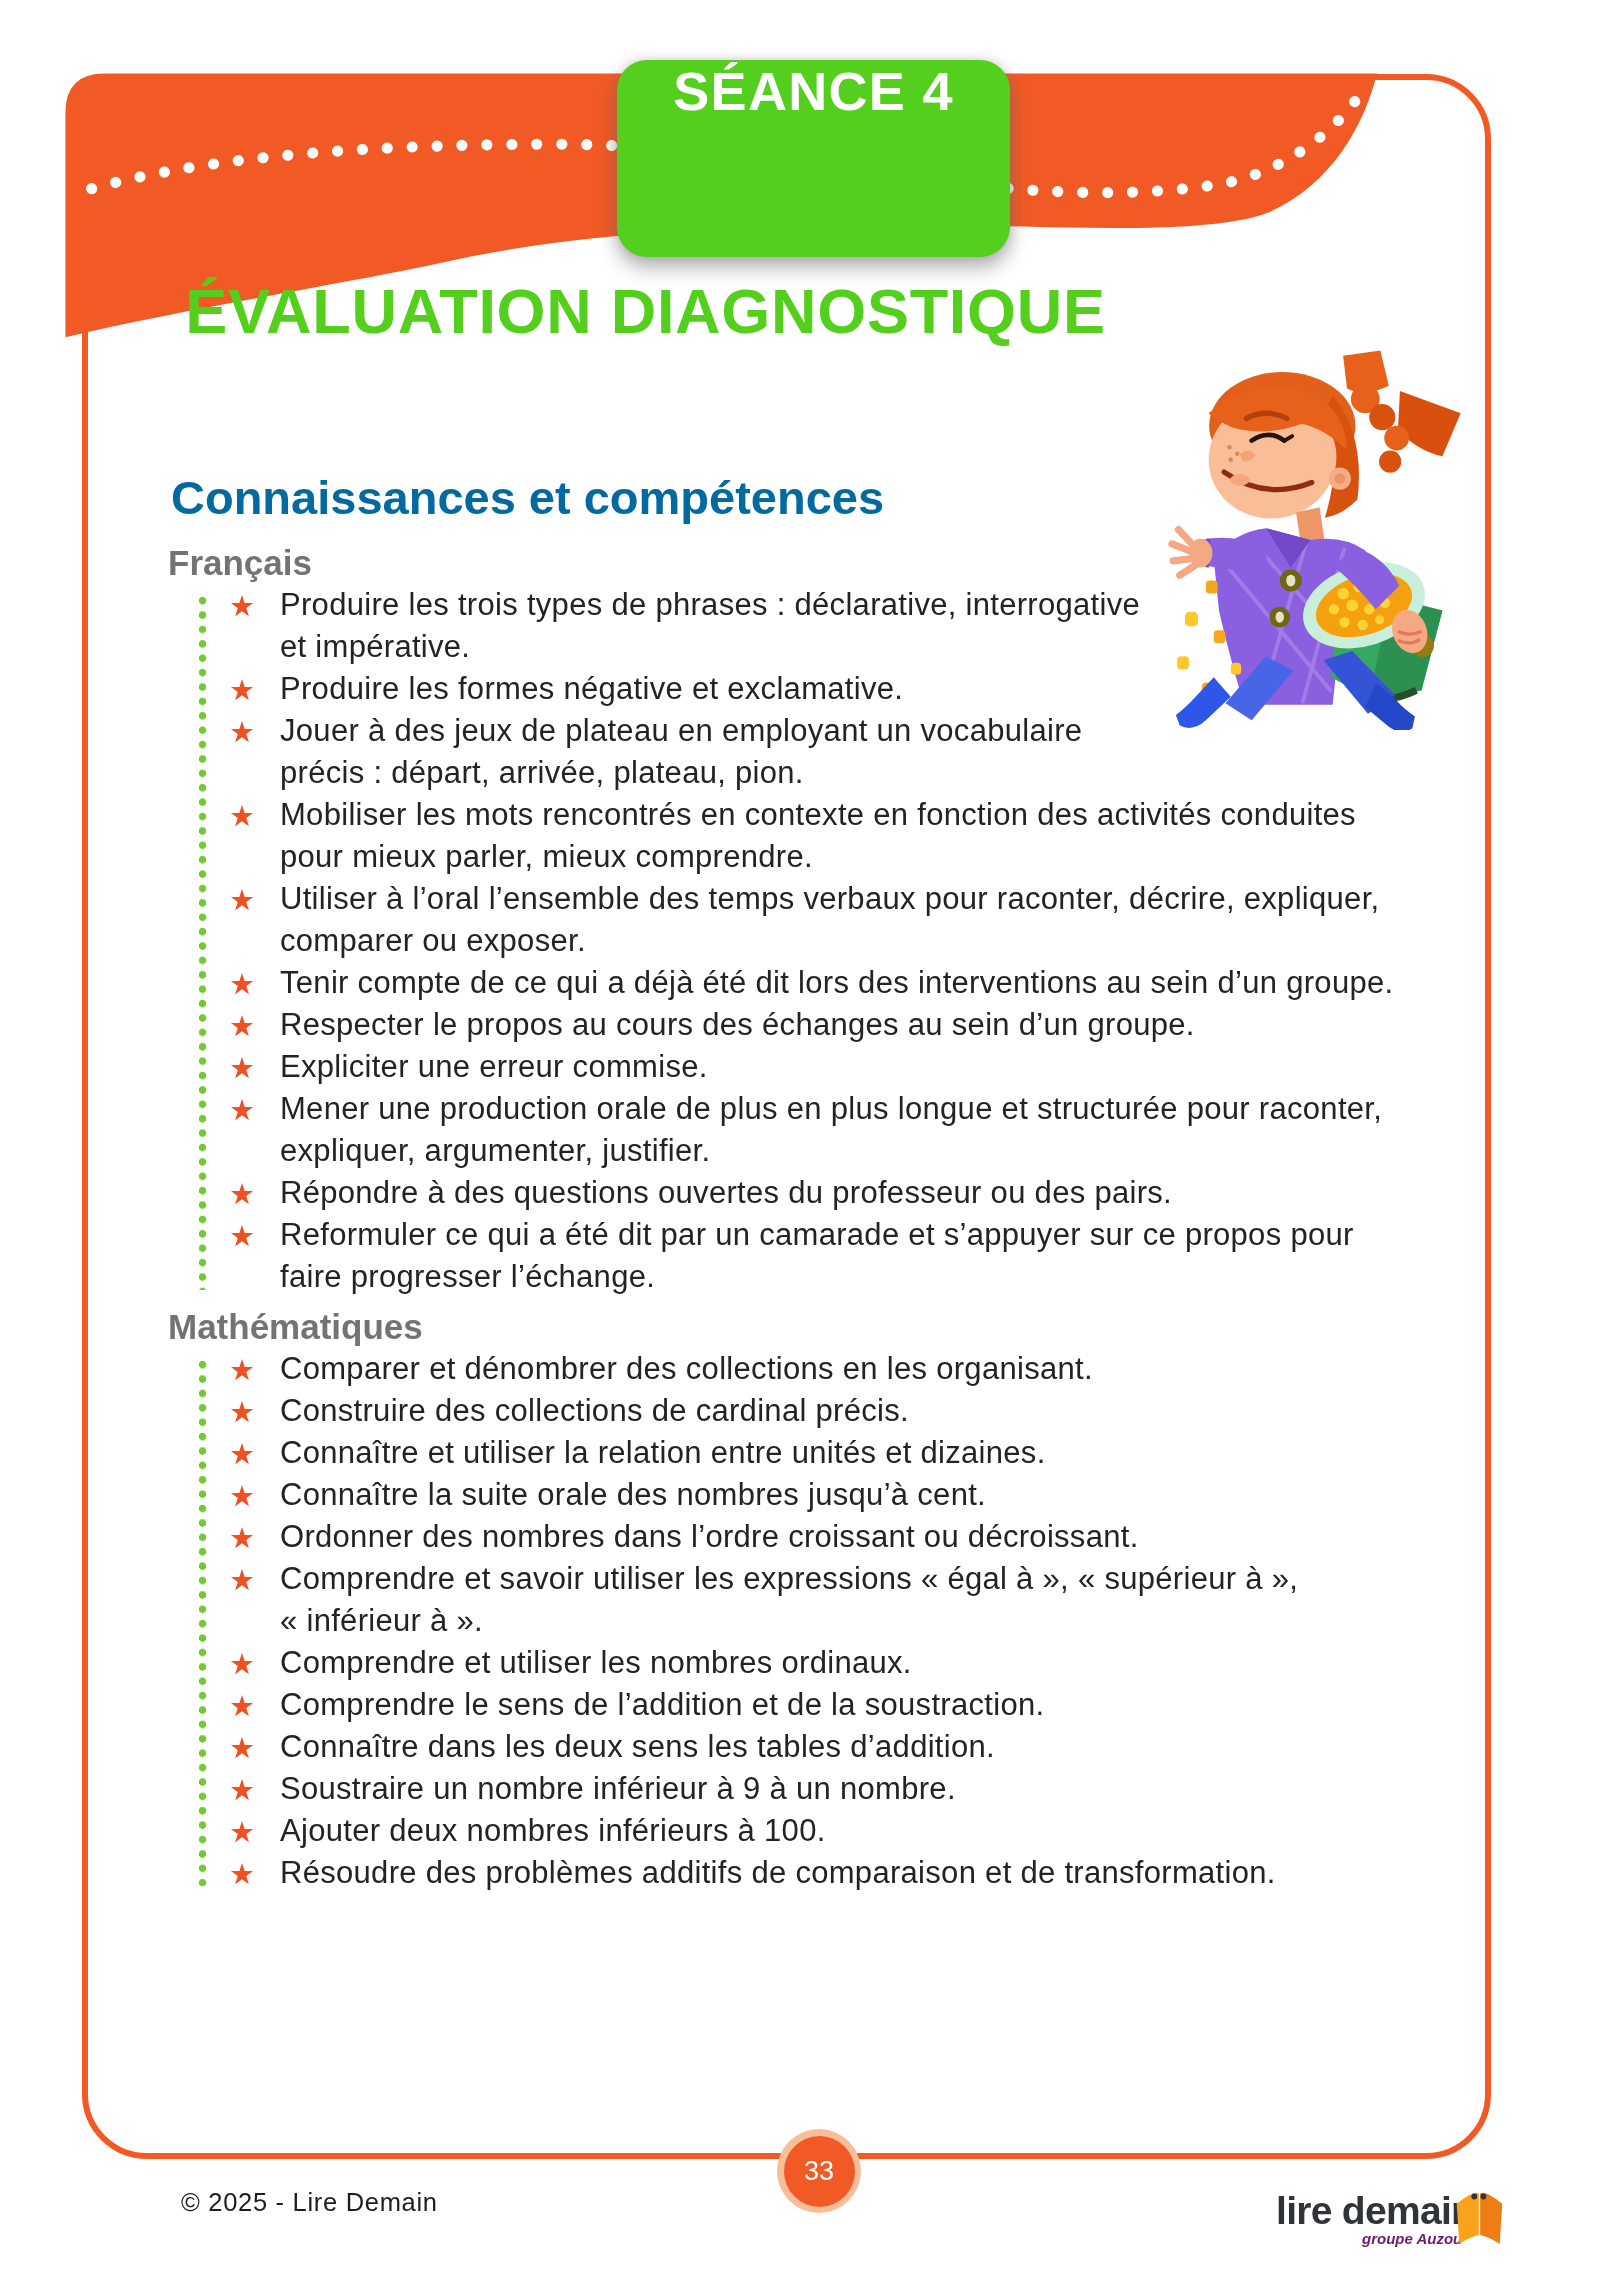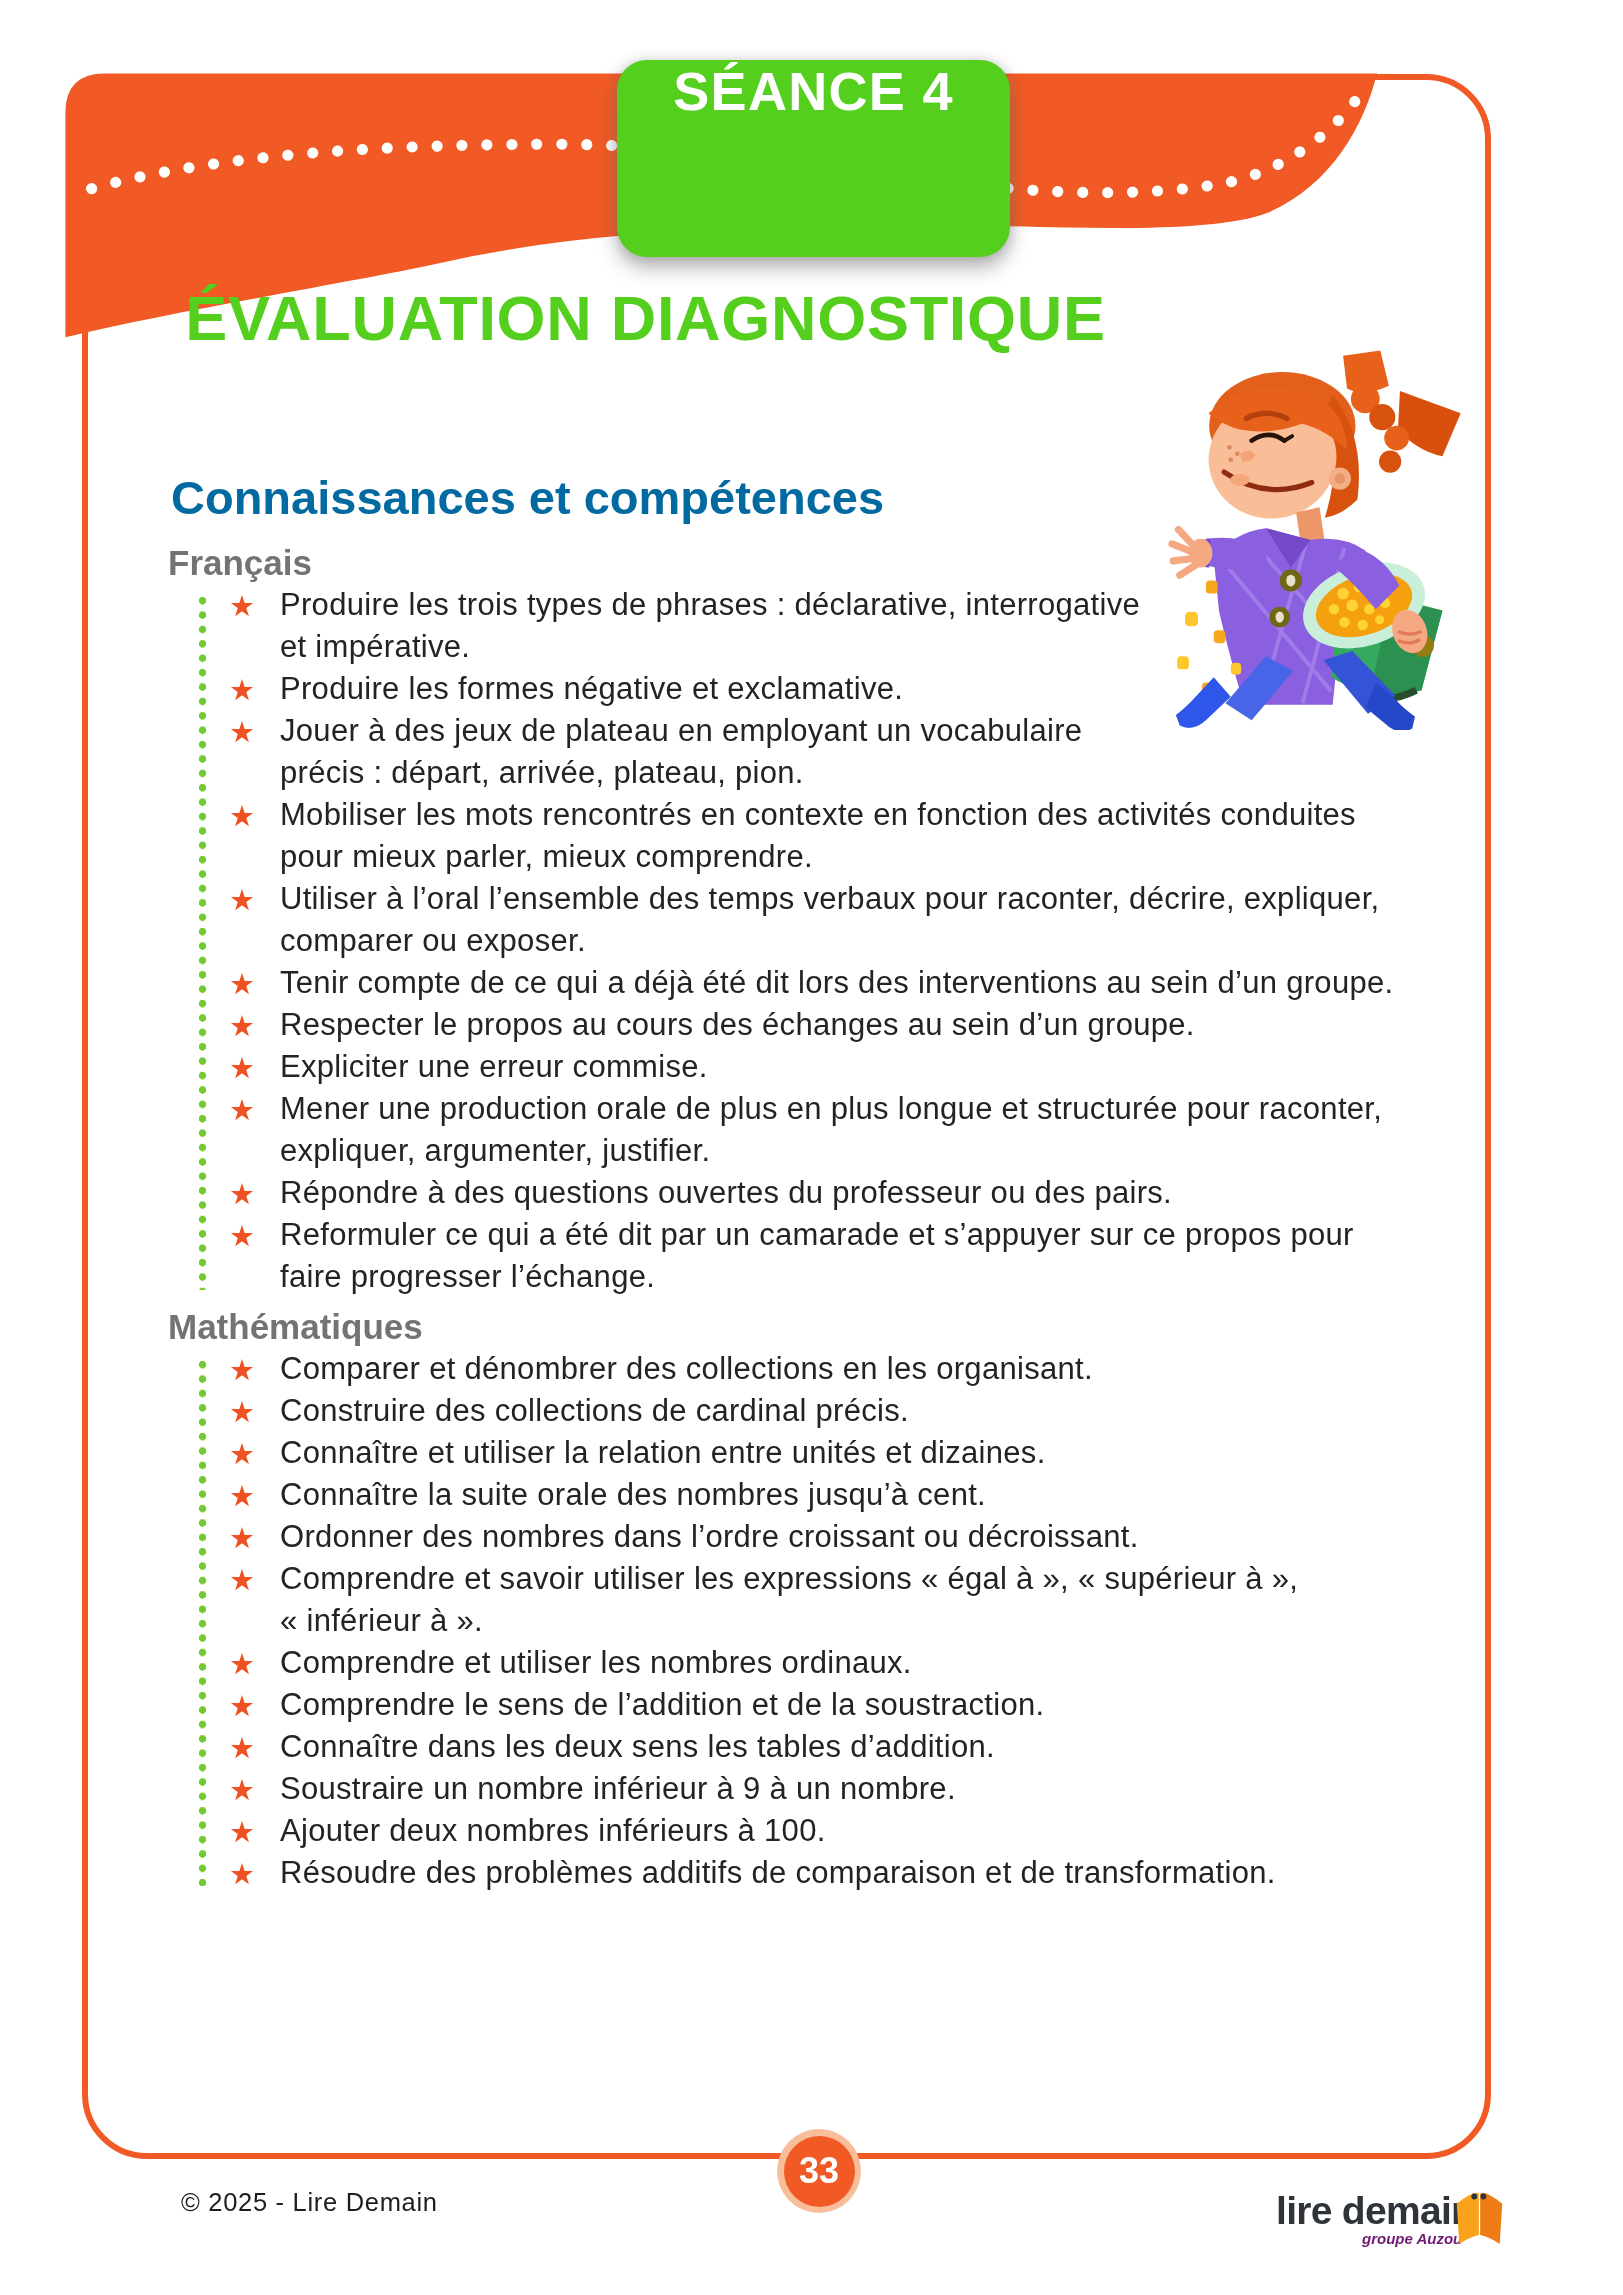--- a/index.html
+++ b/index.html
@@ -17,21 +17,21 @@
   
   .seance-box{
     position:absolute;left:617px;top:60px;width:393px;height:197px;border-radius:30px;
     background:#55CF1E;display:flex;justify-content:center;
     box-shadow:0 10.5px 19.6px rgba(95,95,95,.45), 0 0 11.8px rgba(120,120,120,.28);
   }
   .seance-box span{
     color:#ffffff;font-size:54px;font-weight:bold;letter-spacing:1.3px;white-space:nowrap;
   }
   .main-title{
-    position:absolute;left:0;top:282px;width:1291px;text-align:center;
+    position:absolute;left:0;top:275px;width:1291px;text-align:center;
     color:#55CF1E;font-size:63px;font-weight:bold;letter-spacing:0.7px;white-space:nowrap;
   }
   .section-heading{
     position:absolute;left:171px;top:470px;color:#0369a1;font-size:47px;font-weight:bold;white-space:nowrap;
   }
   .subject-heading{
     position:absolute;color:#737373;font-size:35px;font-weight:bold;white-space:nowrap;
   }
   .subject-francais{left:168px;top:543px;}
   .subject-maths{left:168px;top:1307px;}
@@ -57,21 +57,21 @@
     position:absolute;left:181px;top:2188px;font-size:25.5px;color:#1D1D1B;letter-spacing:0.7px;white-space:nowrap;
   }
   .page-circle{
     position:absolute;left:777px;top:2129px;width:84px;height:84px;border-radius:50%;
     background:#F8BE9A;display:flex;align-items:center;justify-content:center;
   }
   .page-circle .inner{
     width:71px;height:71px;border-radius:50%;background:#F15A24;
     display:flex;align-items:center;justify-content:center;
   }
-  .page-circle .num{color:#ffffff;font-size:36px;font-weight:bold;}
+  .page-circle .num{color:#ffffff;font-size:27px;}
   .logo-text{
     position:absolute;left:1276px;top:2189px;font-size:39px;font-weight:bold;color:#2E343A;
     letter-spacing:-0.7px;white-space:nowrap;
   }
   .logo-sub{
     position:absolute;left:1362px;top:2230px;font-size:15px;font-weight:bold;font-style:italic;
     color:#701a75;white-space:nowrap;
   }
   .logo-book{position:absolute;left:1454px;top:2188px;width:51px;height:56px;}
   .girl-illustration{position:absolute;left:1168px;top:350px;width:294px;height:380px;}

